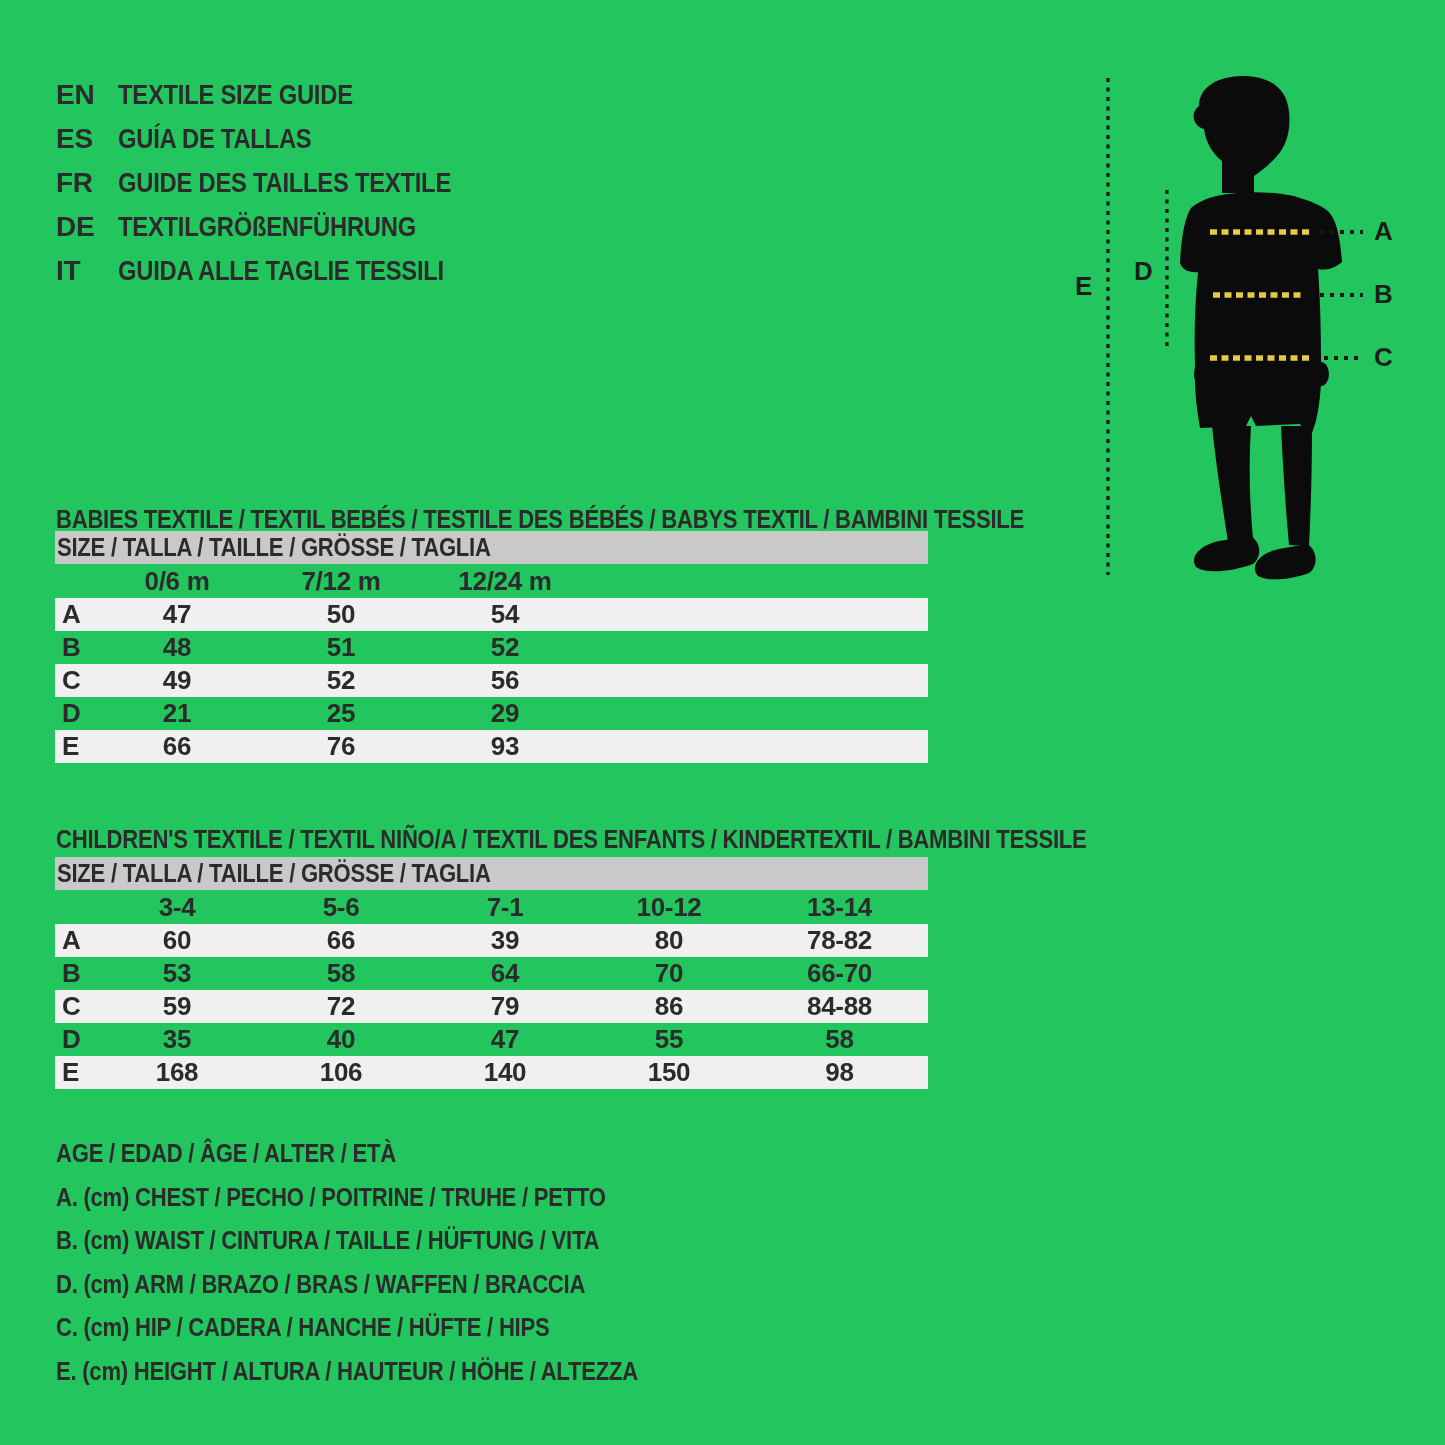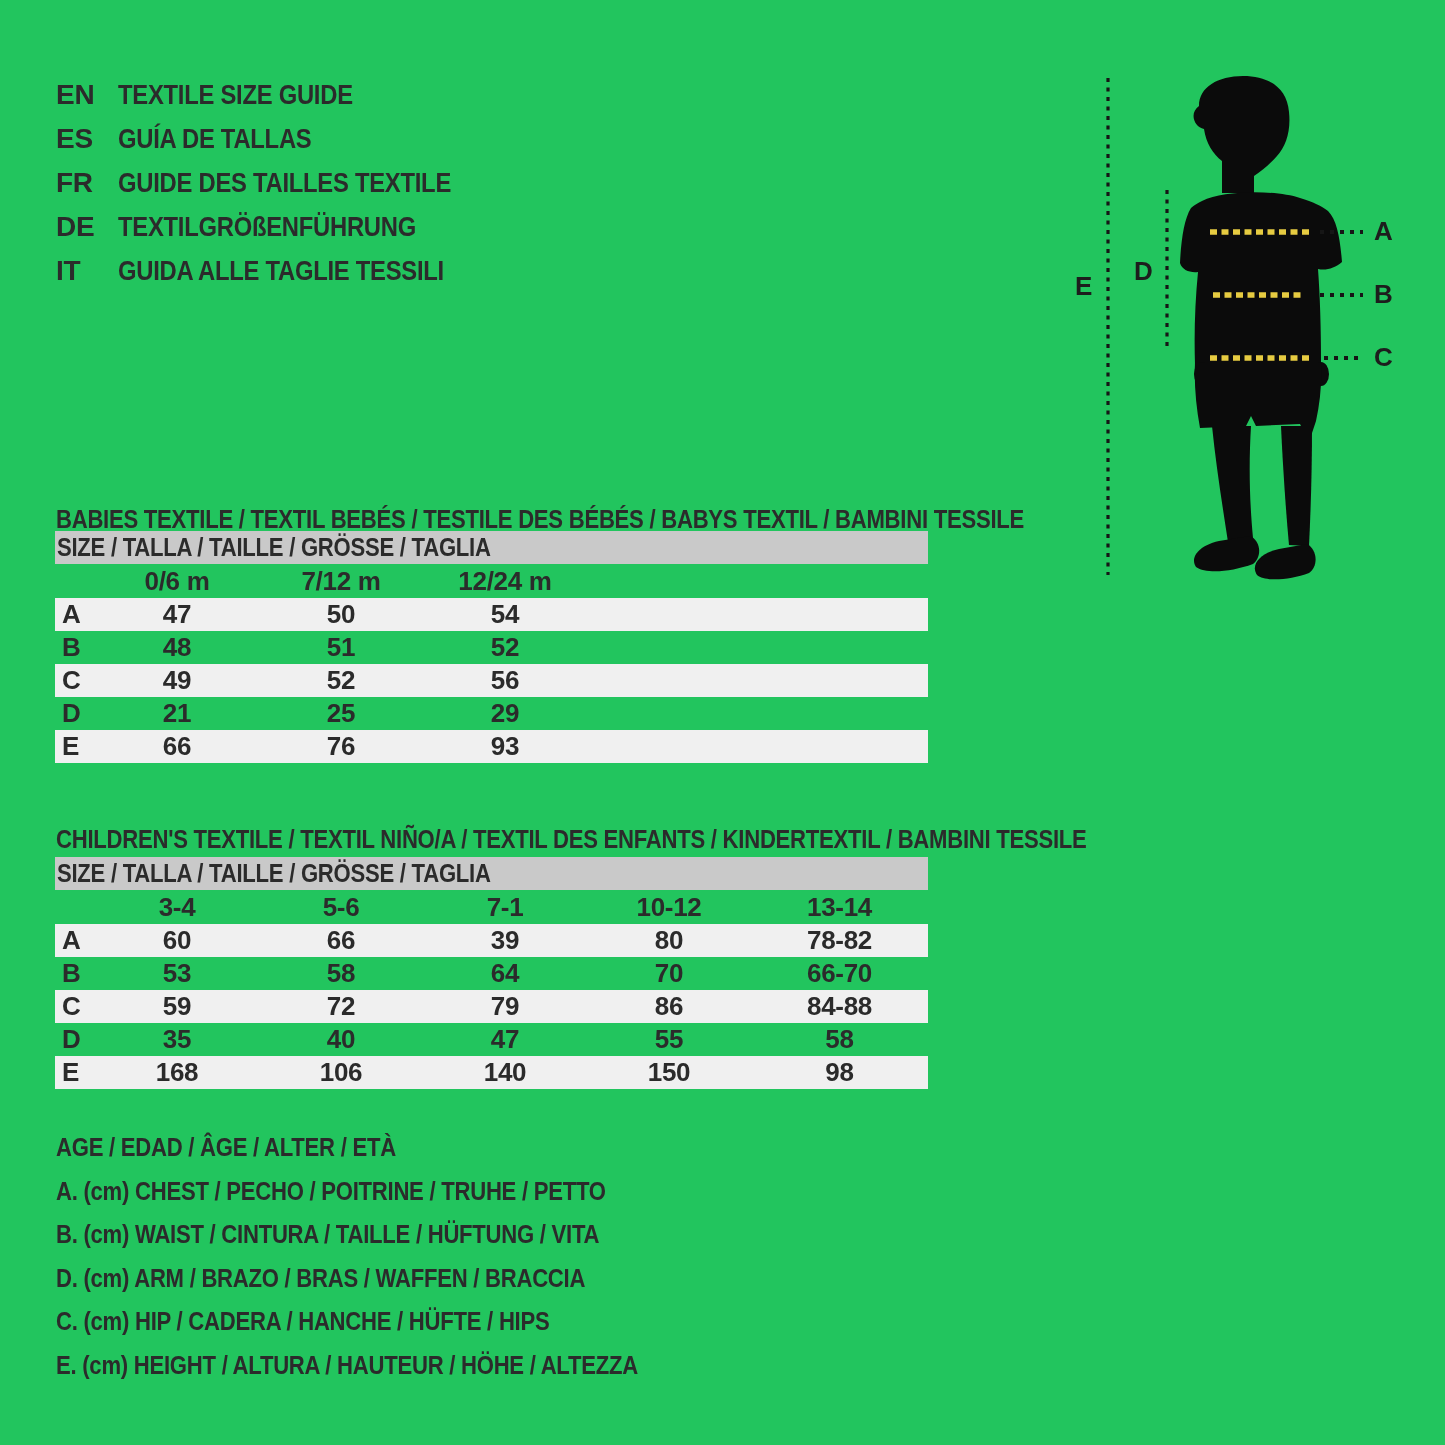--- a/index.html
+++ b/index.html
@@ -27,21 +27,21 @@
   .size-bar{height:33px;line-height:33px;background:#c9c9c9;padding-left:2px;}
   .grid-row{height:33px;line-height:33px;}
   .sizes-row{height:34px;line-height:34px;}
   .babies-grid{display:grid;grid-template-columns:40px 164px 164px 164px auto;}
   .children-grid{display:grid;grid-template-columns:40px 164px 164px 164px 164px 177px;}
   .cell{text-align:center;}
   .cell.rowlabel{text-align:left;padding-left:7px;}
   .stripe{background:#f0f0f0;}
   
   .legend{position:absolute;left:56px;top:1132px;}
-  .legend-line{height:43.5px;display:flex;align-items:flex-start;font-size:26px;}
+  .legend-line{height:43.5px;display:flex;align-items:center;font-size:26px;}
 </style>
 </head>
 <body>
 
 <div class="page">
 
   <section class="lang-header">
     <div class="lang-row">
       <span class="lang-code">EN</span>
       <span class="cond">TEXTILE SIZE GUIDE</span>

